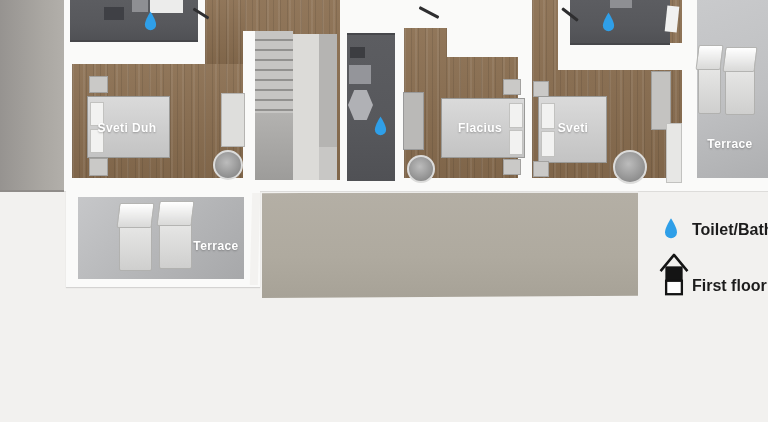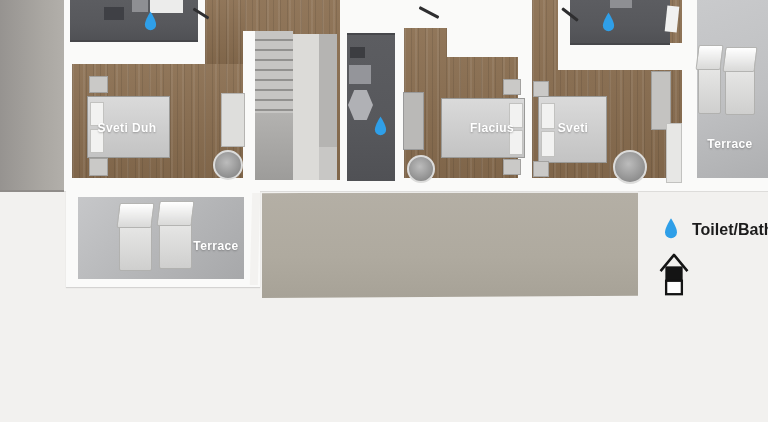--- a/index.html
+++ b/index.html
@@ -96,21 +96,21 @@
   .fixture{position:absolute;}
   .doormark{position:absolute;height:3px;background:#2e2e30;border-radius:1px;}
 
   
   .room-label{
     position:absolute;transform:translate(-50%,-50%);
     color:var(--room-label,#ffffff);font-size:12px;font-weight:700;letter-spacing:.4px;
     text-shadow:0 1px 2px rgba(0,0,0,.28);white-space:nowrap;
   }
   #label-sveti{left:127px;top:128px;}
-  #label-flacius{left:492px;top:128px;}
+  #label-flacius{left:480px;top:128px;}
   #label-dorsi{left:573px;top:128px;}
   #label-terrace-right{left:730px;top:144px;}
   #label-terrace-lower{left:216px;top:246px;}
 
   
   .legend-label{
     position:absolute;transform:translateY(-50%);
     color:var(--legend-text,#1c1c1c);font-size:16px;font-weight:700;white-space:nowrap;
   }
   #legend-toilet-label{left:692px;top:230px;}
@@ -248,14 +248,15 @@
   </div>
   <span class="legend-label" id="legend-toilet-label">Toilet/Bath</span>
 
   <div class="abs" id="legend-house">
     <svg viewBox="0 0 36 50" width="36" height="48">
       <path d="M4 21 L18 4 L32 21" fill="none" stroke="#141414" stroke-width="2.6" stroke-linejoin="round"></path>
       <rect x="9" y="16" width="18" height="15" fill="#141414"></rect>
       <rect x="9.8" y="31" width="16.4" height="14" fill="#ffffff" stroke="#141414" stroke-width="2.4"></rect>
     </svg>
   </div>
+  <span class="legend-label" id="legend-floor-label">First floor</span>
 
 </div>
 
 </body></html>

